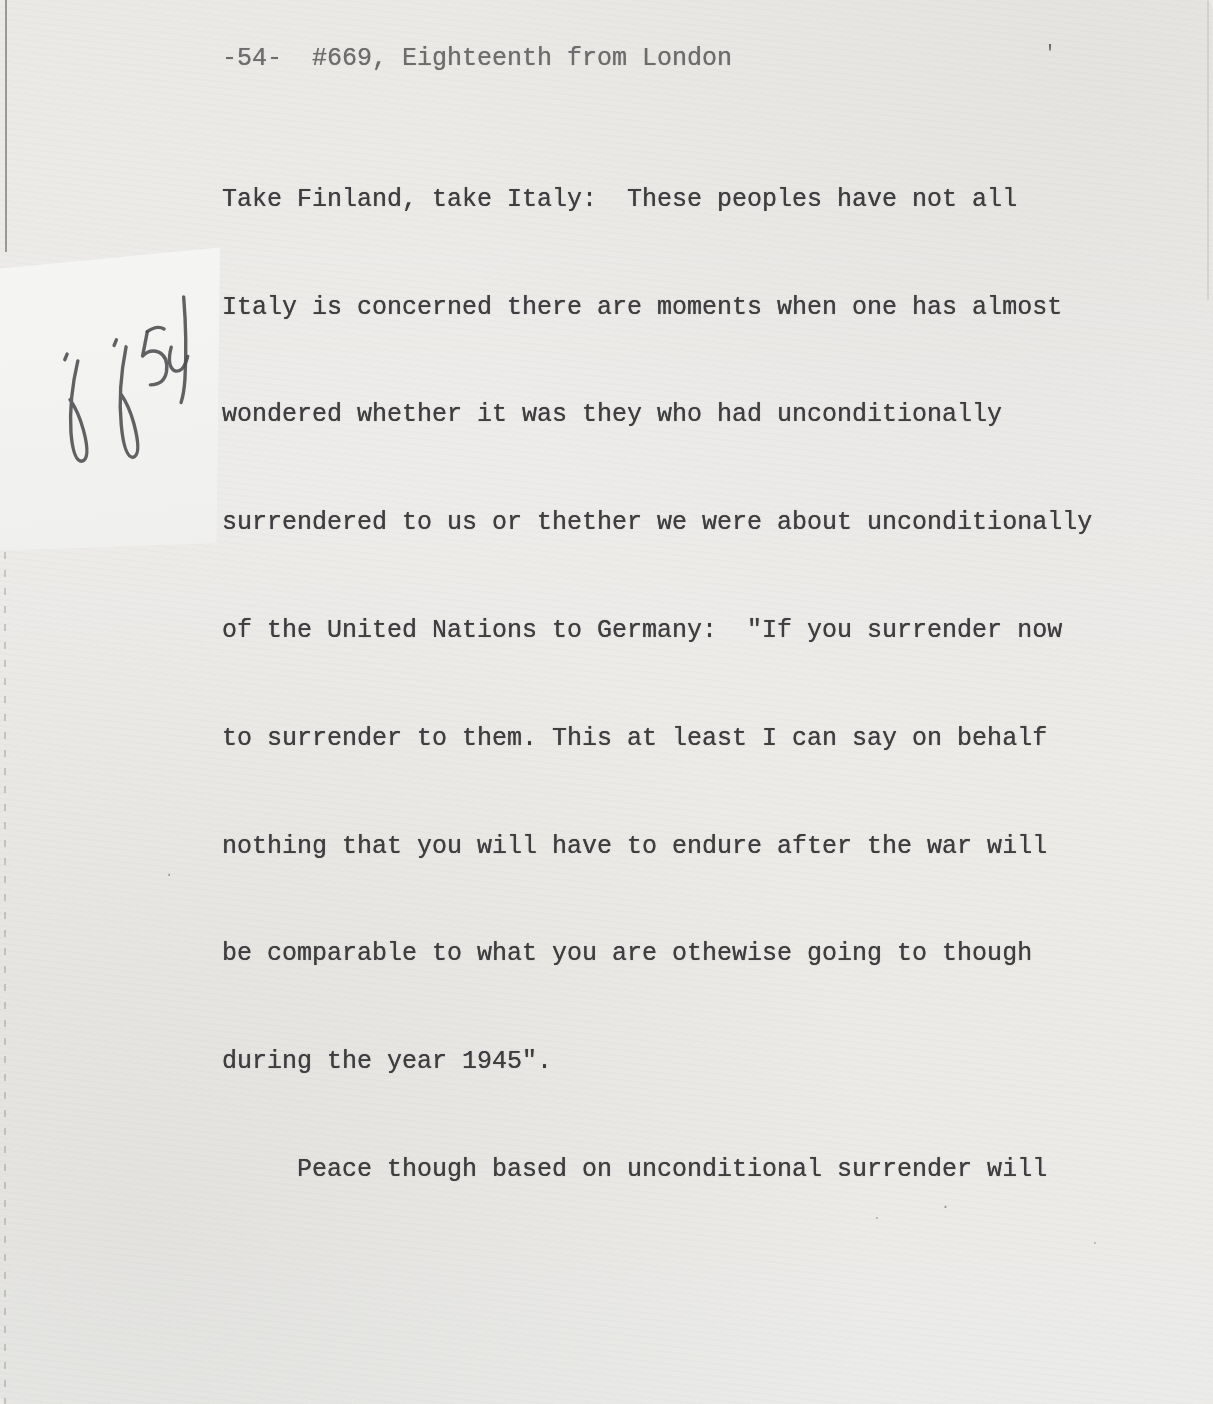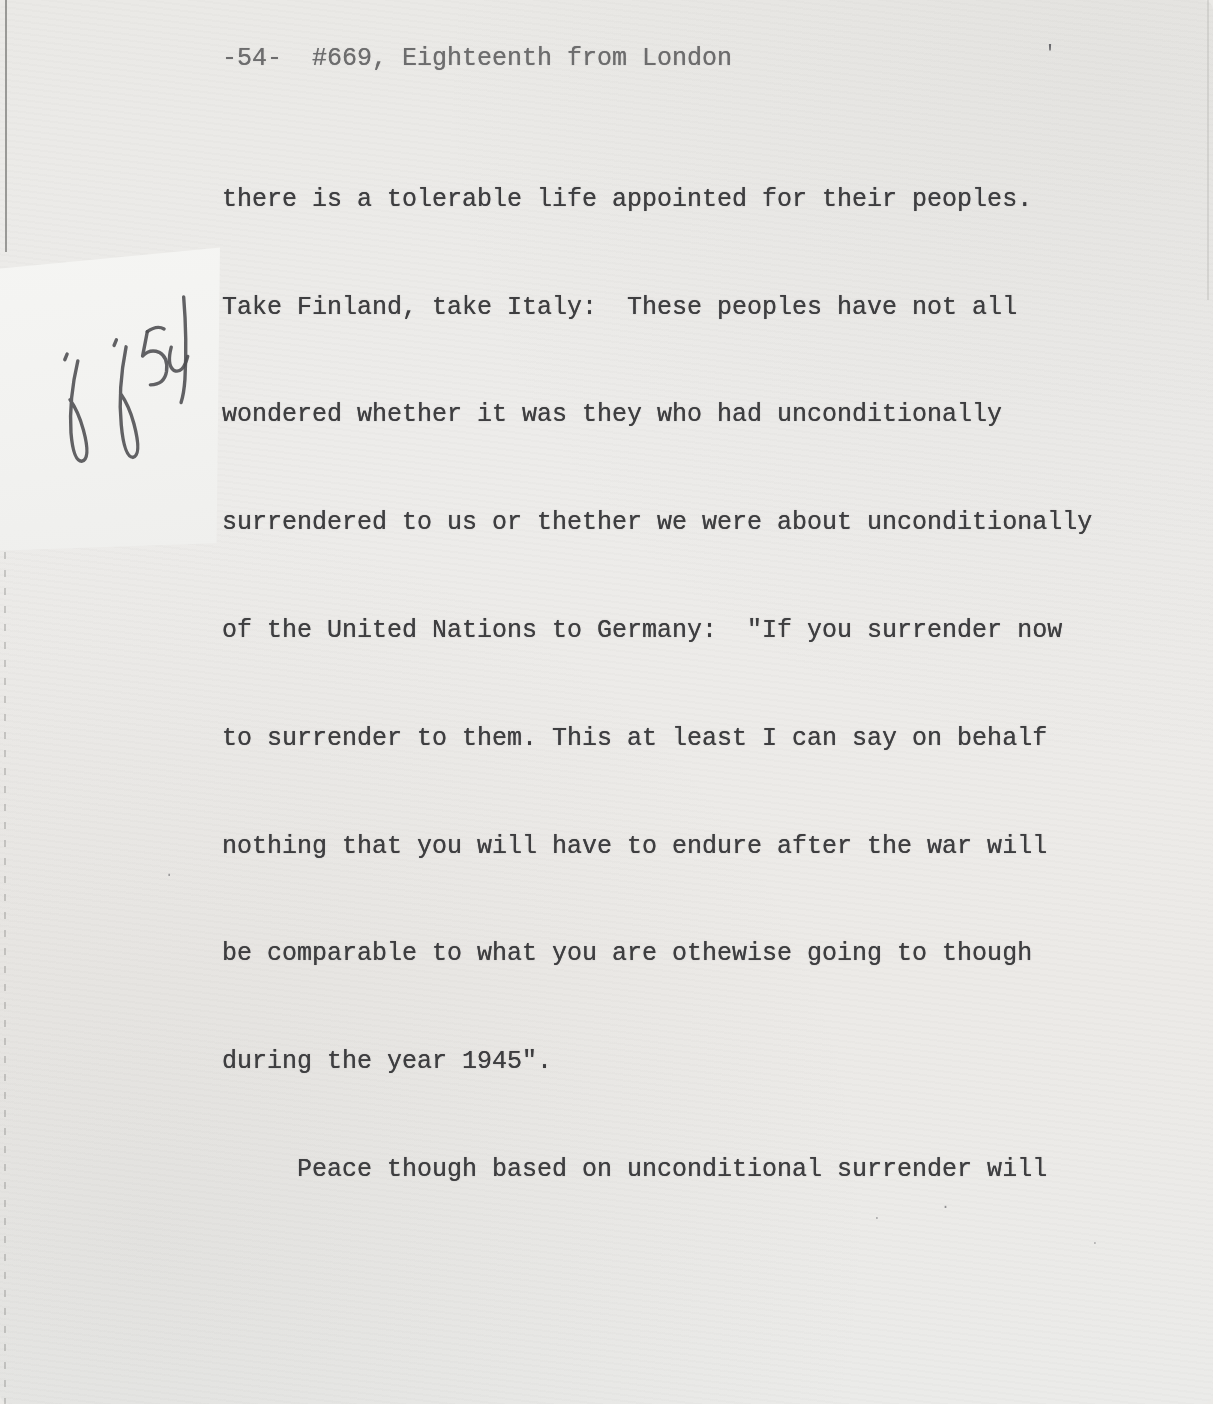--- a/index.html
+++ b/index.html
@@ -89,22 +89,22 @@
     <path d="M86,51 l3,-5"></path>
     <path d="M97,54 Q83,92 81,126 Q79,156 87,158 Q96,157 93,127 Q91,109 85,97"></path>
     <path d="M119,43 Q114,57 111,65 Q119,59 127,64 Q135,70 131,83 Q127,95 114,93"></path>
     <path d="M119,43 Q129,38 135,43"></path>
     <path d="M139,61 Q132,77 138,83 Q146,88 153,72"></path>
     <path d="M158,16 Q155,56 147,93 Q144,106 140,114"></path>
   </svg>
 
   <div class="doc">
     <div class="line">-54-  #669, Eighteenth from London</div>
-    <div class="line">there is a tolerable life appointed for their peoples.</div>
     <div class="line">Take Finland, take Italy:  These peoples have not all</div>
+    <div class="line">Italy is concerned there are moments when one has almost</div>
     <div class="line">wondered whether it was they who had unconditionally</div>
     <div class="line">surrendered to us or thether we were about unconditionally</div>
     <div class="line">of the United Nations to Germany:  "If you surrender now</div>
     <div class="line">to surrender to them. This at least I can say on behalf</div>
     <div class="line">nothing that you will have to endure after the war will</div>
     <div class="line">be comparable to what you are othewise going to though</div>
     <div class="line">during the year 1945".</div>
     <div class="line">     Peace though based on unconditional surrender will</div>
     
     

